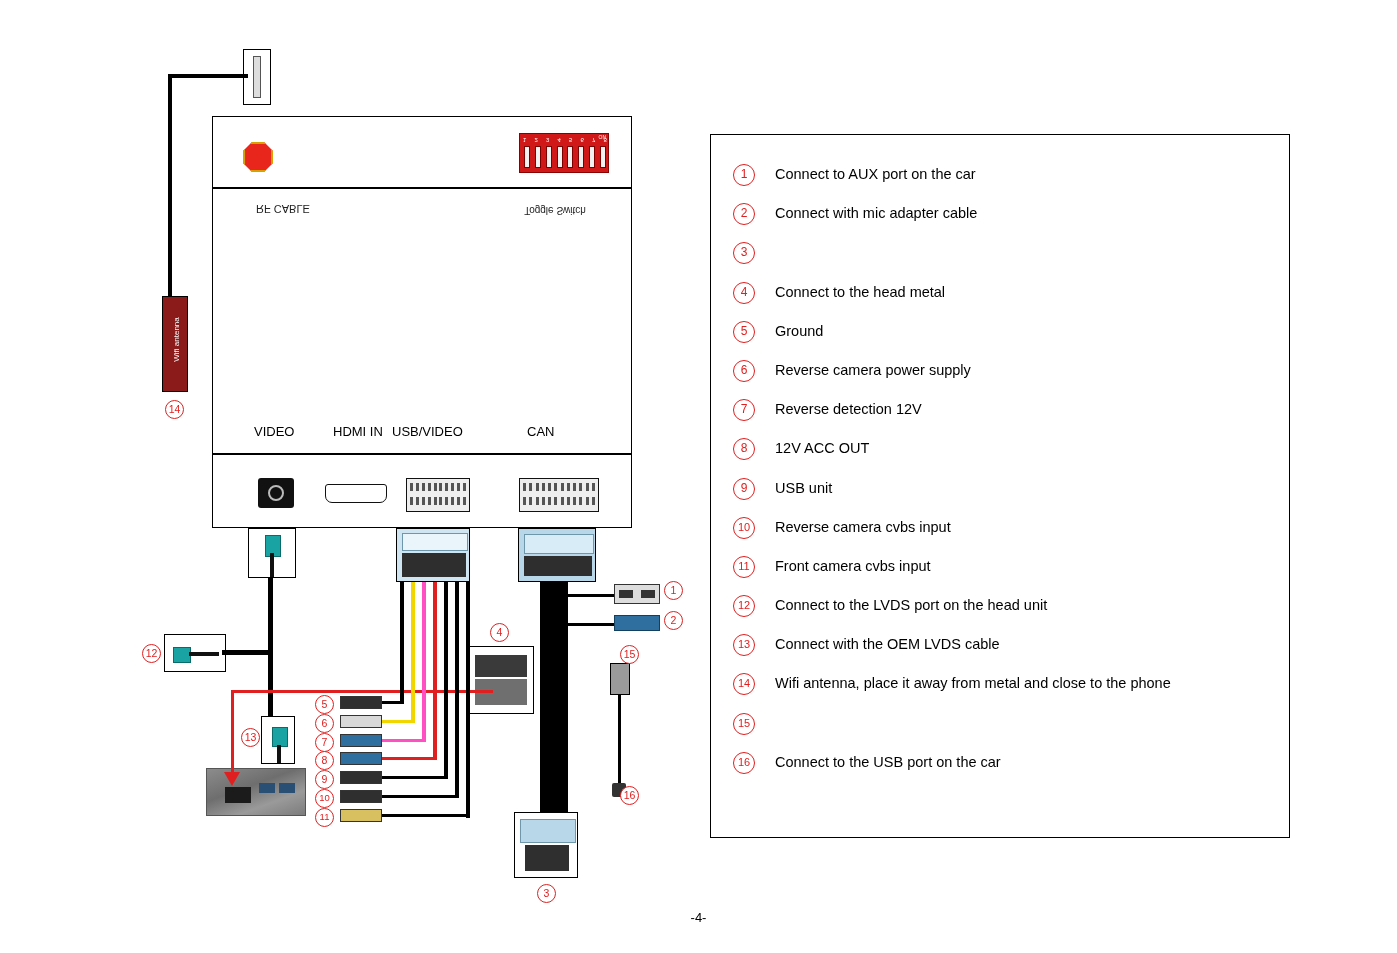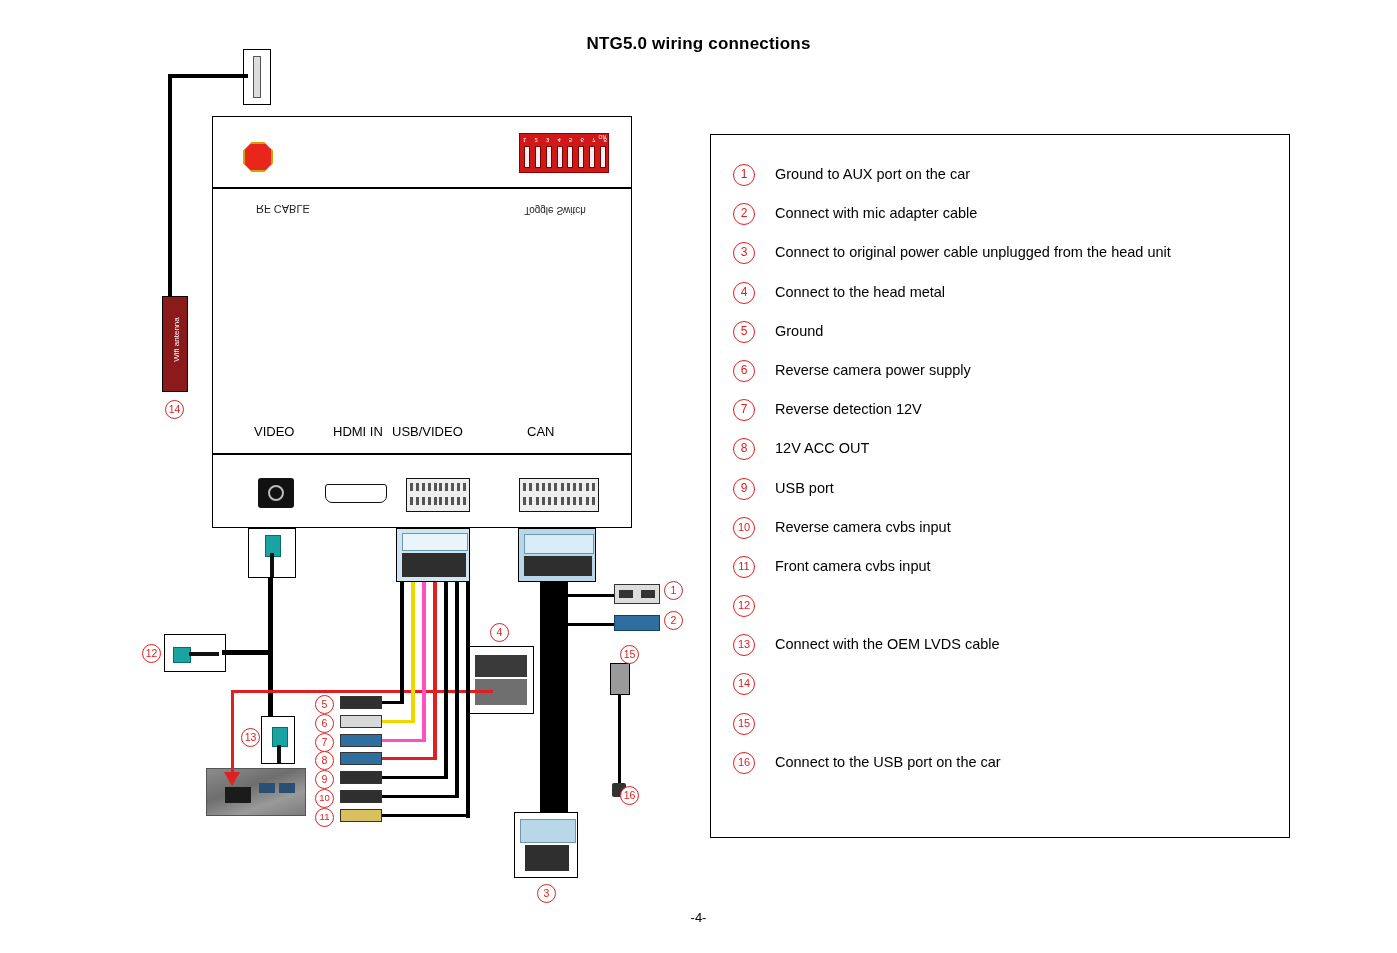--- a/index.html
+++ b/index.html
@@ -302,21 +302,20 @@
     border: 1px solid #555;
     box-sizing: border-box;
   }
   .photo .slot { position: absolute; background: #1b1b1b; }
 </style>
 </head>
 <body>
 
 <div class="page">
 
-  <div class="page-title">NTG5.0 wiring connections</div>
 
   <div class="diagram">
 
     <div class="ant-box">
       <div class="ant-inner"></div>
     </div>
 
     <div class="wire" style="left:168px; top:74px; width:80px; height:4px;"></div>
     <div class="wire" style="left:168px; top:74px; width:4px; height:228px;"></div>
 
@@ -524,29 +523,28 @@
     <div class="badge sm" style="left:315px; top:789px;">10</div>
     <div class="badge sm" style="left:315px; top:808px;">11</div>
 
   </div>
 
   <div class="legend-panel">
     <div class="legend-list">
 
       <div class="legend-item">
         <div class="num-circle">1</div>
-        <div class="legend-text">Ground to AUX port on the car</div>
+        <div class="legend-text">Connect to AUX port on the car</div>
       </div>
       <div class="legend-item">
         <div class="num-circle">2</div>
         <div class="legend-text">Connect with mic adapter cable</div>
       </div>
       <div class="legend-item">
         <div class="num-circle">3</div>
-        <div class="legend-text">Connect to original power cable unplugged from the head unit</div>
       </div>
       <div class="legend-item">
         <div class="num-circle">4</div>
         <div class="legend-text">Connect to the head metal</div>
       </div>
       <div class="legend-item">
         <div class="num-circle">5</div>
         <div class="legend-text">Ground</div>
       </div>
       <div class="legend-item">
@@ -556,39 +554,41 @@
       <div class="legend-item">
         <div class="num-circle">7</div>
         <div class="legend-text">Reverse detection 12V</div>
       </div>
       <div class="legend-item">
         <div class="num-circle">8</div>
         <div class="legend-text">12V ACC OUT</div>
       </div>
       <div class="legend-item">
         <div class="num-circle">9</div>
-        <div class="legend-text">USB port</div>
+        <div class="legend-text">USB unit</div>
       </div>
       <div class="legend-item">
         <div class="num-circle two-digit">10</div>
         <div class="legend-text">Reverse camera cvbs input</div>
       </div>
       <div class="legend-item">
         <div class="num-circle two-digit">11</div>
         <div class="legend-text">Front camera cvbs input</div>
       </div>
       <div class="legend-item">
         <div class="num-circle two-digit">12</div>
+        <div class="legend-text">Connect to the LVDS port on the head unit</div>
       </div>
       <div class="legend-item">
         <div class="num-circle two-digit">13</div>
         <div class="legend-text">Connect with the OEM LVDS cable</div>
       </div>
       <div class="legend-item">
         <div class="num-circle two-digit">14</div>
+        <div class="legend-text">Wifi antenna, place it away from metal and close to the phone</div>
       </div>
       <div class="legend-item">
         <div class="num-circle two-digit">15</div>
       </div>
       <div class="legend-item">
         <div class="num-circle two-digit">16</div>
         <div class="legend-text">Connect to the USB port on the car</div>
       </div>
 
     </div>

